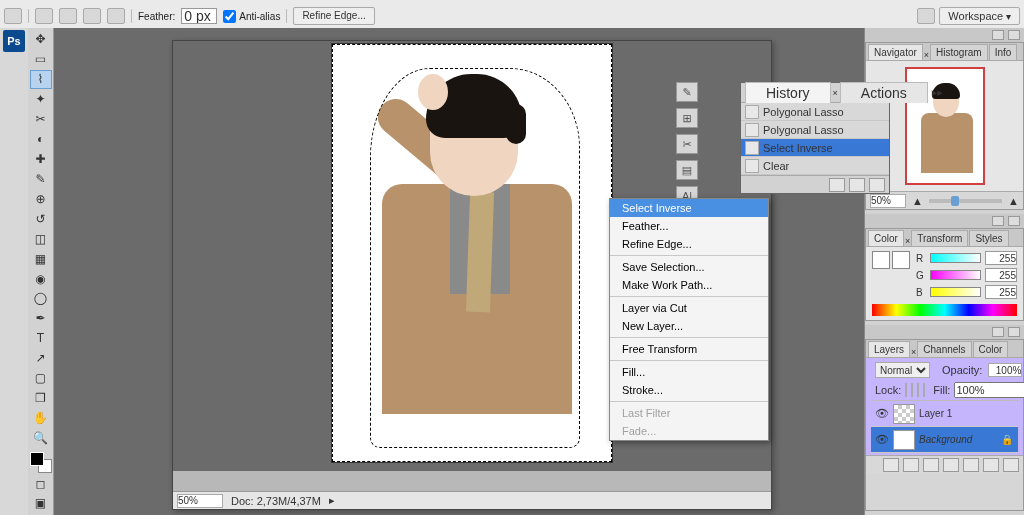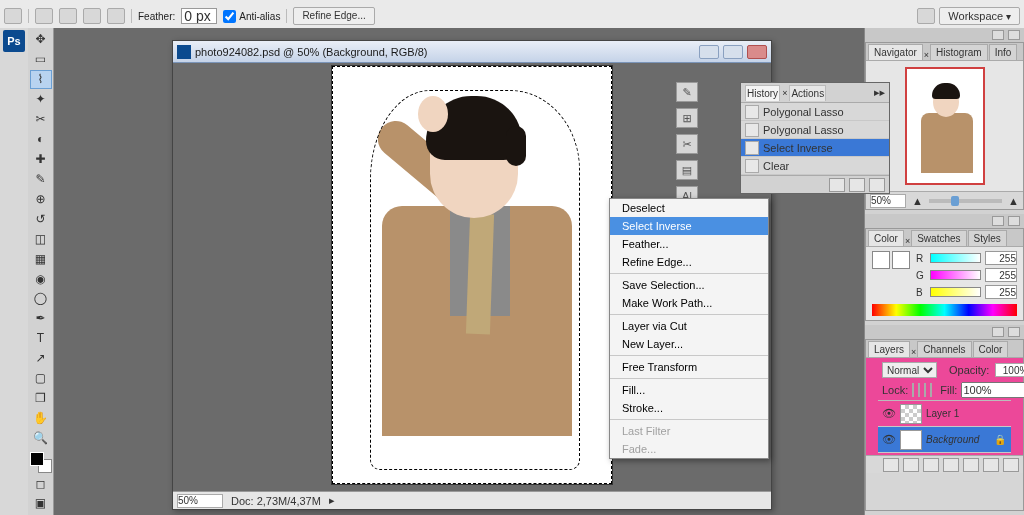--- a/index.html
+++ b/index.html
@@ -44,21 +44,21 @@
 .lasso{position:absolute;top:24px;left:38px;width:210px;height:380px;border:1px dashed #000;border-radius:60px 70px 10px 10px / 90px 80px 10px 10px;pointer-events:none}
 .statusbar{position:absolute;bottom:0;left:0;right:0;height:18px;background:#e6e6e6;border-top:1px solid #999;display:flex;align-items:center;gap:8px;padding:0 4px;font-size:10px}
 .statusbar input{width:46px;height:14px;border:1px solid #aaa;font-size:10px}
 .ctx{position:absolute;left:555px;top:170px;width:160px;background:#f4f4f4;border:1px solid #888;box-shadow:2px 2px 6px rgba(0,0,0,.4);z-index:50}
 .ctx .it{padding:3px 12px;font-size:11px;color:#000}
 .ctx .it.sel{background:#4a90e2;color:#fff}
 .ctx .it.dis{color:#a0a0a0}
 .ctx hr{border:none;border-top:1px solid #c8c8c8;margin:2px 0}
 .hist{position:absolute;left:686px;top:54px;width:150px;background:#d8d8d8;border:1px solid #666;z-index:30}
 .hist .tabs{height:20px;background:#d2d2d2;display:flex;align-items:center;padding:0 4px;gap:2px;border-bottom:1px solid #aaa}
-.hist .tab{padding:2px 1px;font-size:10px;background:#e6e6e6;border:1px solid #bbb;border-bottom:none}
+.hist .tab{padding:2px 20px;font-size:14px;background:#e6e6e6;border:1px solid #bbb;border-bottom:none}
 .hist .tab.act{background:#f4f4f4}
 .hist .row{display:flex;align-items:center;height:18px;padding:0 4px;gap:4px;font-size:10px;border-bottom:1px solid #c8c8c8}
 .hist .row.sel{background:#3a78d6;color:#fff}
 .hist .row.dis{color:#aaa;}
 .hist .ico{width:14px;height:14px;background:#e8e8e8;border:1px solid #aaa}
 .hist .foot{height:18px;background:#d2d2d2;border-top:1px solid #aaa;display:flex;justify-content:flex-end;align-items:center;gap:4px;padding:0 4px}
 .hist .foot .b{width:16px;height:14px;background:#e6e6e6;border:1px solid #999}
 .dockstrip{position:absolute;right:164px;top:54px;width:24px;display:flex;flex-direction:column;gap:6px;z-index:20}
 .dockstrip .d{width:22px;height:20px;background:#d6d6d6;border:1px solid #999;display:flex;align-items:center;justify-content:center;font-size:11px;color:#555}
 .right{width:160px;background:#d2d2d2;display:flex;flex-direction:column;border-left:1px solid #888}
@@ -80,21 +80,21 @@
 .cslider{display:flex;align-items:center;gap:4px;margin-bottom:3px}
 .cslider label{width:10px;font-size:10px}
 .cslider .bar{flex:1;height:10px;border:1px solid #888}
 .cslider.r .bar{background:linear-gradient(90deg,#0ff,#fff)}
 .cslider.g .bar{background:linear-gradient(90deg,#f0f,#fff)}
 .cslider.b .bar{background:linear-gradient(90deg,#ff0,#fff)}
 .cslider input{width:32px;height:14px;border:1px solid #999;font-size:10px;text-align:right}
 .spectrum{height:12px;background:linear-gradient(90deg,red,#ff0,#0f0,#0ff,#00f,#f0f,red);margin-top:2px}
 .color-sw{display:flex;gap:2px;margin-bottom:4px}
 .color-sw .s{width:18px;height:18px;border:1px solid #888}
-.layers-body{background:#ec4899;padding:2px 12px}
+.layers-body{background:#c4b5fd;padding:2px 5px}
 .lyr-top{display:flex;align-items:center;gap:6px;padding:2px 4px;font-size:10px}
 .lyr-top select{width:64px;height:16px;font-size:10px;border:1px solid #aaa}
 .lyr-top input{width:34px;height:14px;border:1px solid #aaa;font-size:10px;text-align:right}
 .lyr-lock{display:flex;align-items:center;gap:4px;padding:2px 4px;font-size:10px;border-bottom:1px solid #bbb}
 .lyr-lock .lb{width:14px;height:14px;background:#ddd;border:1px solid #aaa}
 .layer{display:flex;align-items:center;height:26px;padding:0 4px;gap:4px;border-bottom:1px solid #c8c8c8}
 .layer.sel{background:#3a78d6;color:#fff}
 .layer .eye{width:14px;height:14px;display:flex;align-items:center;justify-content:center;font-size:11px}
 .layer .th{width:22px;height:20px;background:#fff;border:1px solid #999;background-image:repeating-conic-gradient(#ccc 0 25%,#fff 0 50%);background-size:8px 8px}
 .layer .th.bg{background:#fff}
@@ -161,27 +161,20 @@
     <div class="fgbg">
         <div class="bg"></div>
         <div class="fg"></div>
       </div>
     <div class="tool">◻</div>
     <div class="tool">▣</div>
   </div>
 
   <div class="canvas-area">
     <div class="docwin">
-      <div class="titlebar">
-        <div class="ps-ico"></div>
-        <div class="t">photo924082.psd @ 50% (Background, RGB/8)</div>
-        <div class="wbtn"></div>
-        <div class="wbtn"></div>
-        <div class="wbtn close"></div>
-      </div>
       <div class="doc-body">
         <div class="canvas">
           <div class="sel"></div>
           <div class="person">
             <div class="jacket"></div>
               <div class="shirt"></div>
               <div class="tie"></div>
             <div class="arm"></div>
               <div class="head"></div>
               <div class="hair"></div>
@@ -191,21 +184,20 @@
         </div>
       </div>
       <div class="statusbar">
         <input value="50%" style="">
         <span>Doc: 2,73M/4,37M</span>
         <span>▸</span>
       </div>
     </div>
 
     <div class="ctx" id="ctx">
-        <div class="it">Deselect</div>
         <div class="it sel">Select Inverse</div>
         <div class="it">Feather...</div>
         <div class="it">Refine Edge...</div>
         <hr>
         <div class="it">Save Selection...</div>
         <div class="it">Make Work Path...</div>
         <hr>
         <div class="it">Layer via Cut</div>
         <div class="it">New Layer...</div>
         <hr>
@@ -291,21 +283,21 @@
     </div>
 
     <div class="right-head">
         <div class="wb"></div>
         <div class="wb"></div>
       </div>
     <div class="panel">
       <div class="ptabs">
         <div class="ptab act">Color</div>
         <span style="font-size:9px">×</span>
-        <div class="ptab">Swatches</div>
+        <div class="ptab">Transform</div>
         <div class="ptab">Styles</div>
       </div>
       <div class="color-body">
         <div style="display:flex;gap:6px">
           <div class="color-sw">
               <div class="s" style="background:#fff"></div>
               <div class="s" style="background:#fff"></div>
             </div>
           <div style="flex:1">
             <div class="cslider r">

